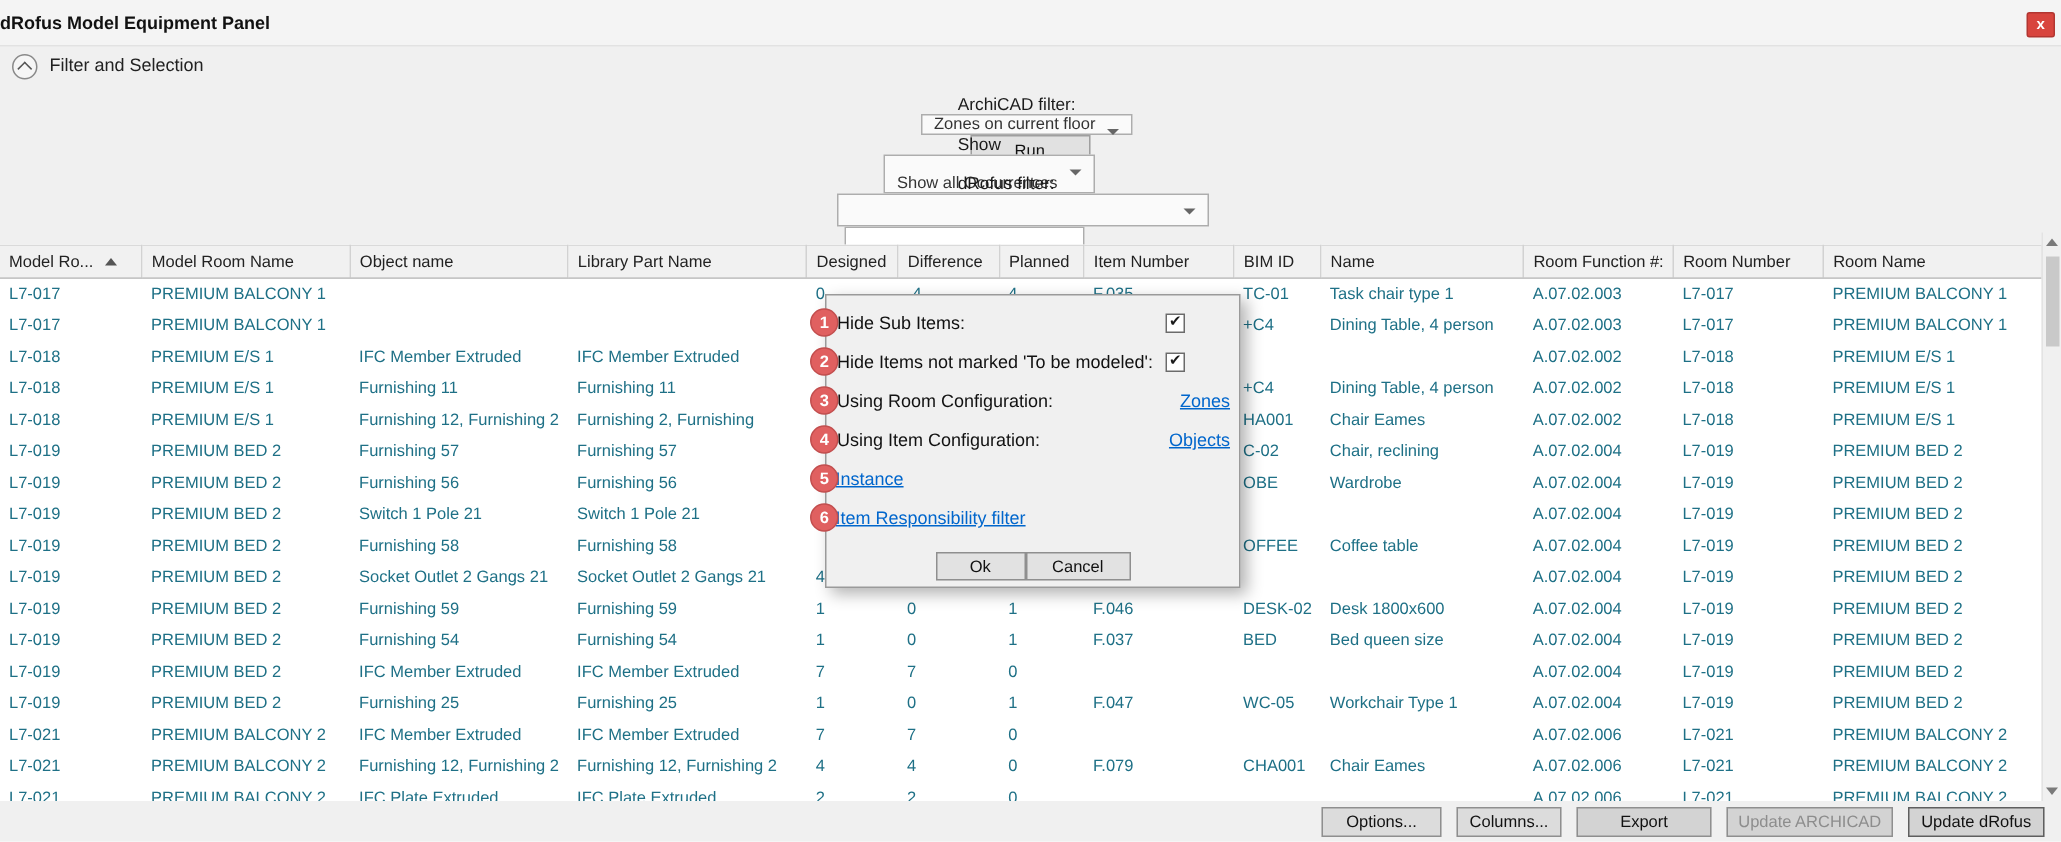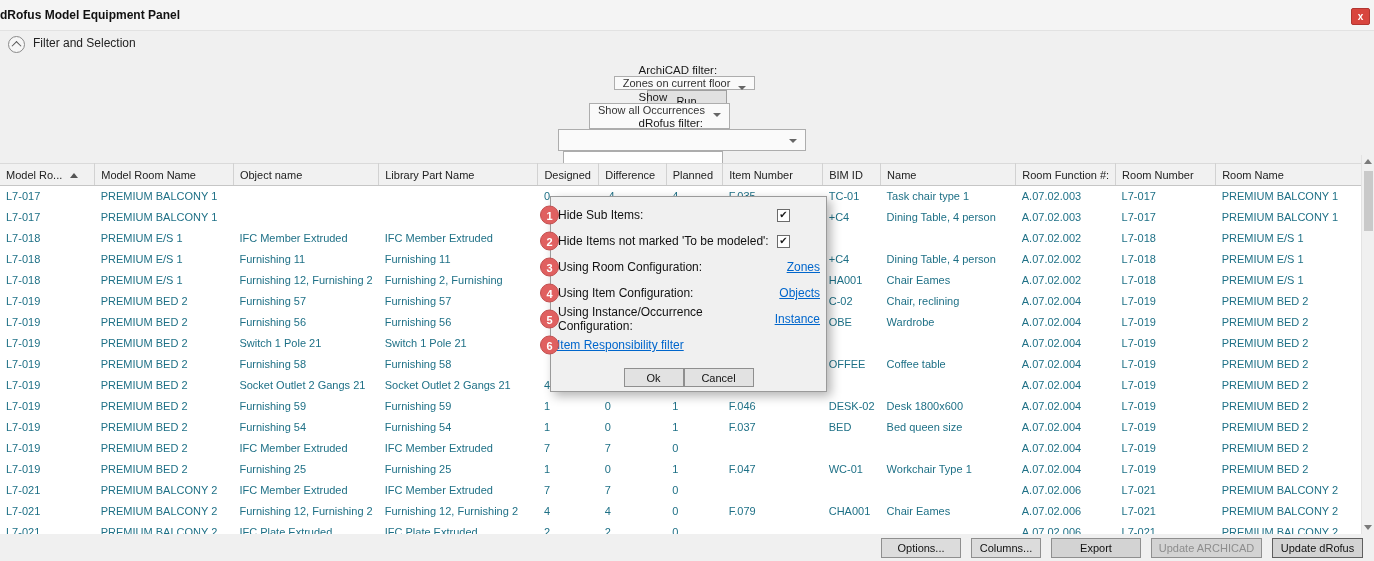--- a/index.html
+++ b/index.html
@@ -21,21 +21,21 @@
   
   .section-header{position:absolute;top:36px;left:8px;display:flex;align-items:flex-start;gap:8px;}
   .collapse-circle{width:17px;height:17px;border:1px solid #8a8a8a;border-radius:50%;
     display:flex;align-items:center;justify-content:center;background:#f6f6f6;}
   .chev-up{width:7px;height:7px;border-left:1.6px solid #555;border-top:1.6px solid #555;
     transform:rotate(45deg) translate(1px,1px);}
   .section-title{font-size:12px;color:#222;}
   .filter-row{position:absolute;left:8px;right:13px;height:38px;display:flex;align-items:center;flex-direction:column;}
   #row-archicad{top:64px;} #row-show{top:91px;} #row-drofus{top:117px;}
   .filter-label{width:92px;font-size:11.5px;color:#1a1a1a;flex:none;}
-  .select{height:22px;background:#fafafa;border:1px solid #adadad;display:flex;align-items:flex-start;
+  .select{height:22px;background:#fafafa;border:1px solid #adadad;display:flex;align-items:flex-end;
     padding:0 24px 0 8px;position:relative;font-size:11px;color:#333;cursor:pointer;}
   .select-grow{flex:1;}
   .select-sm{width:248px;flex:none;margin-right:5px;}
   .select-arrow{position:absolute;right:8px;top:9px;width:0;height:0;
     border-left:4px solid transparent;border-right:4px solid transparent;border-top:4px solid #666;}
   .text-input{flex:1;height:22px;background:#fff;border:1px solid #adadad;font-size:11px;
     padding:0 8px;font-family:"Liberation Sans",sans-serif;margin-right:84px;}
   .after-run{margin-right:84px;margin-left:34px;}
   .btn{height:22px;background:#e1e1e1;border:1px solid #9f9f9f;font-size:11px;color:#111;
     font-family:"Liberation Sans",sans-serif;display:flex;align-items:center;justify-content:center;cursor:pointer;}
@@ -361,21 +361,21 @@
         </tr>
         <tr>
           <td>L7-019</td>
           <td>PREMIUM BED 2</td>
           <td>Furnishing 25</td>
           <td>Furnishing 25</td>
           <td>1</td>
           <td>0</td>
           <td>1</td>
           <td>F.047</td>
-          <td>WC-01</td>
+          <td>WC-05</td>
           <td>Workchair Type 1</td>
           <td>A.07.02.004</td>
           <td>L7-019</td>
           <td>PREMIUM BED 2</td>
         </tr>
         <tr>
           <td>L7-021</td>
           <td>PREMIUM BALCONY 2</td>
           <td>IFC Member Extruded</td>
           <td>IFC Member Extruded</td>
@@ -450,21 +450,20 @@
   </div>
 
   <div class="dialog-row">
     <span class="badge">4</span>
     <span class="dialog-label">Using Item Configuration:</span>
     <a class="dlg-link">Objects</a>
   </div>
 
   <div class="dialog-row">
     <span class="badge">5</span>
-    <span class="dialog-label">Using Instance/Occurrence Configuration:</span>
     <a class="dlg-link">Instance</a>
   </div>
 
   <div class="dialog-row">
     <span class="badge">6</span>
     <a class="dlg-link">Item Responsibility filter</a>
   </div>
 
   <div class="dialog-buttons">
     <button class="dialog-btn ok-btn">Ok</button>

